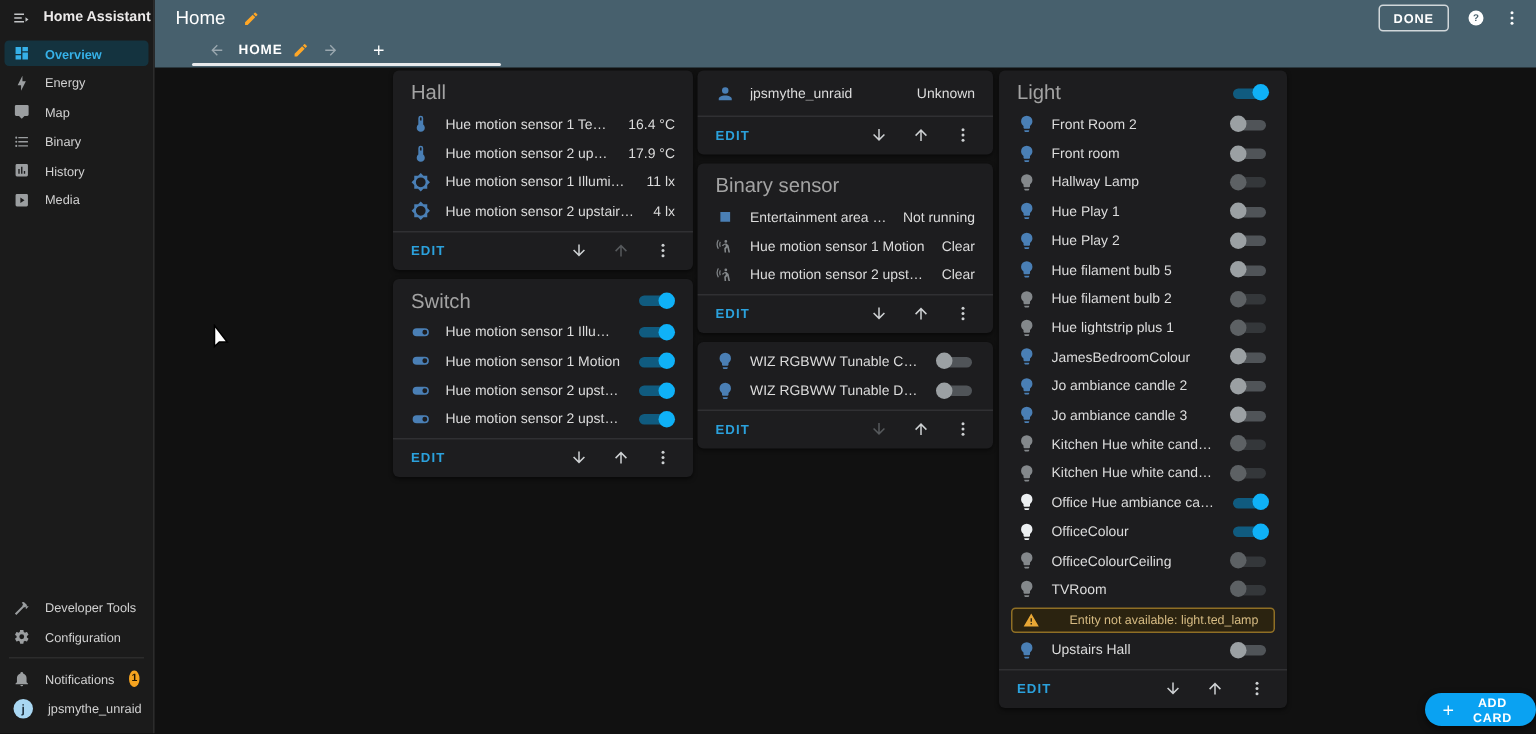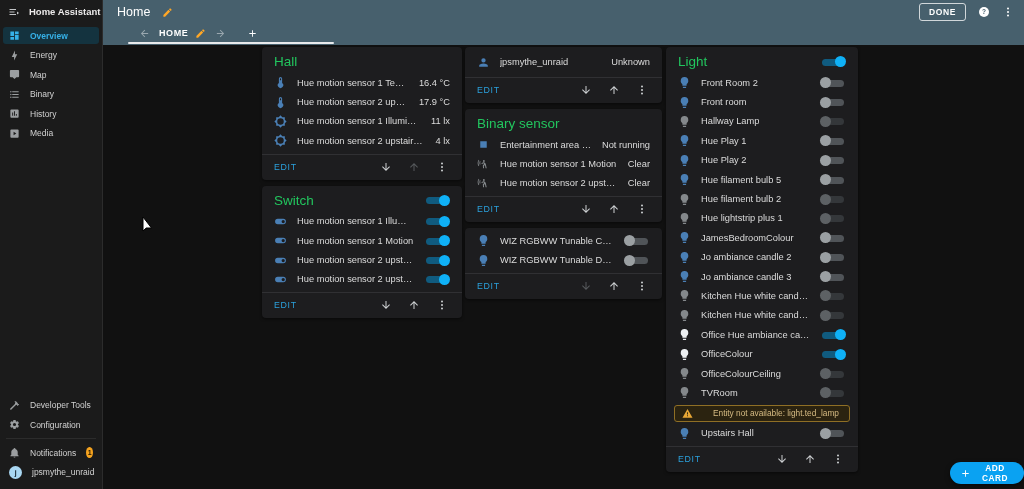--- a/index.html
+++ b/index.html
@@ -60,21 +60,21 @@
 
   
   .col { position:absolute; top:47px; display:flex; flex-direction:column; gap:6px; }
   .col-1 { left:262px; width:200px; }
   .col-2 { left:465px; width:197px; }
   .col-3 { left:666px; width:192px; }
 
   .card { background:#1d1d1f; border-radius:4px; box-shadow:0 1px 3px rgba(0,0,0,.55); overflow:hidden; }
   .card.no-title { padding-top:3px; }
   .card-title-row { display:flex; align-items:center; padding:7px 12px 4px; }
-  .card-title { font-size:13.5px; color:#22c55e; flex:1; }
+  .card-title { font-size:13.5px; color:#a3a3a3; flex:1; }
   .entity-row { display:flex; align-items:center; gap:10px; height:19.4px; padding:0 12px; }
   [data-name="card-person"] .entity-row { height:24px; }
   .entity-label { flex:1; font-size:9.3px; color:#dcdcdc; white-space:nowrap;
                   overflow:hidden; text-overflow:ellipsis; }
   .entity-value { font-size:9.3px; color:#dcdcdc; white-space:nowrap; }
 
   .toggle { position:relative; width:26px; height:12px; flex:none; cursor:default; }
   .toggle .track { position:absolute; left:2px; right:2px; top:3px; height:7px;
                    border-radius:4px; background:#505458; }
   .toggle .knob { position:absolute; top:0.5px; left:0; width:11px; height:11px;
@@ -85,21 +85,21 @@
   .toggle.off-dim .knob { background:#5d6164; }
 
   .warning-row { margin:2px 8px; border:1px solid #8f6f25; background:#2b2310;
                  border-radius:3px; display:flex; align-items:center; gap:20px;
                  padding:0 7px; height:17px; }
   .warning-row .icn { width:11px; height:11px; color:#e8a735; }
   .warning-text { font-size:8.3px; color:#d6bb83; white-space:nowrap; overflow:hidden; }
 
   .card-footer { border-top:1px solid #303033; margin-top:3px; display:flex;
                  align-items:center; padding:6px 14px 7px 12px; }
-  .edit-link { color:#2ba1dc; font-size:8.8px; font-weight:normal; letter-spacing:.7px; cursor:default; }
+  .edit-link { color:#2ba1dc; font-size:8.8px; font-weight:bold; letter-spacing:.7px; cursor:default; }
   .footer-actions { margin-left:auto; display:flex; align-items:center; gap:16px; }
   .footer-actions .icn { width:12px; height:12px; color:#ced1d3; cursor:default; }
   .footer-actions .icn.disabled { color:#56595c; }
 
   
   .fab { position:absolute; left:950px; top:462px; height:22px; border:none;
          border-radius:11px; background:#0aa2f2; color:#fff; display:flex;
          align-items:center; gap:5px; padding:0 10px; font-family:inherit;
          font-size:8.3px; font-weight:bold; letter-spacing:.5px; cursor:default;
          box-shadow:0 2px 5px rgba(0,0,0,.5); z-index:4; }

